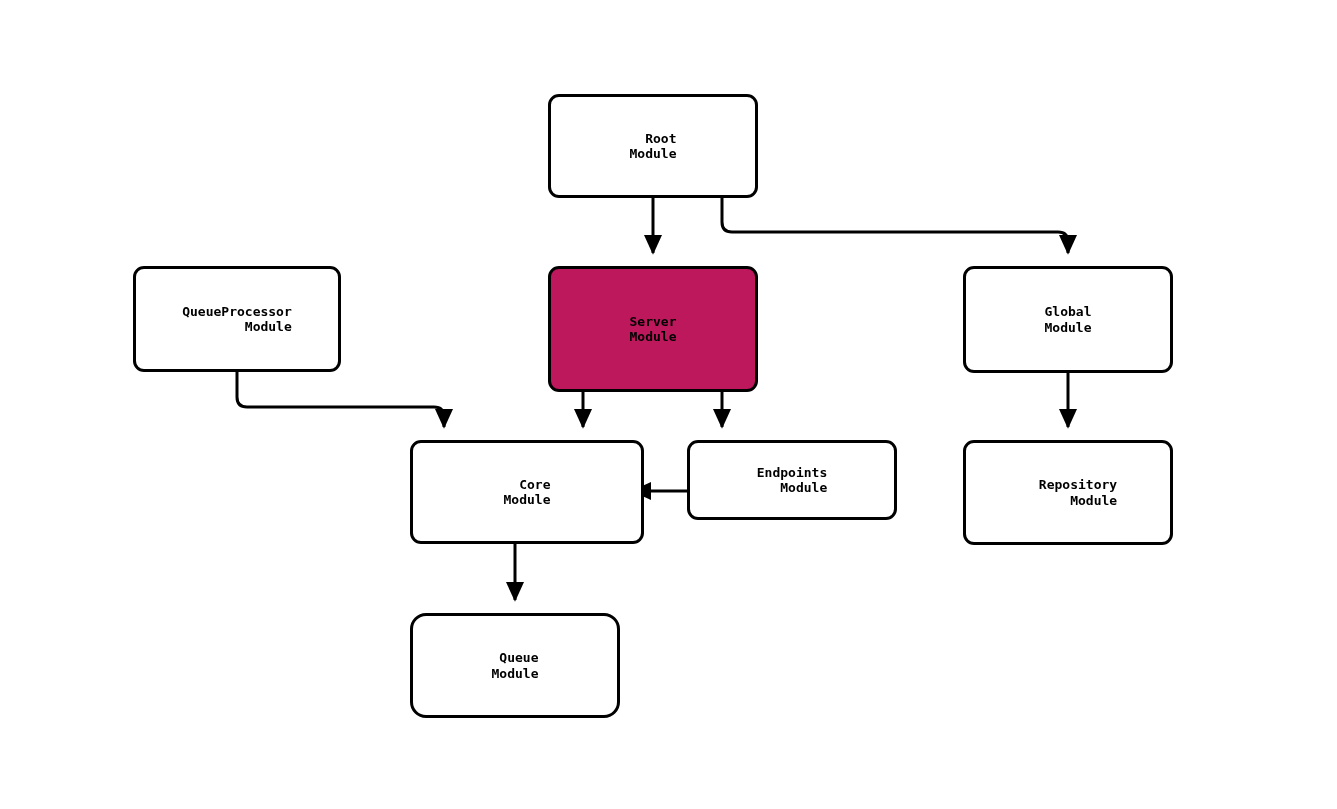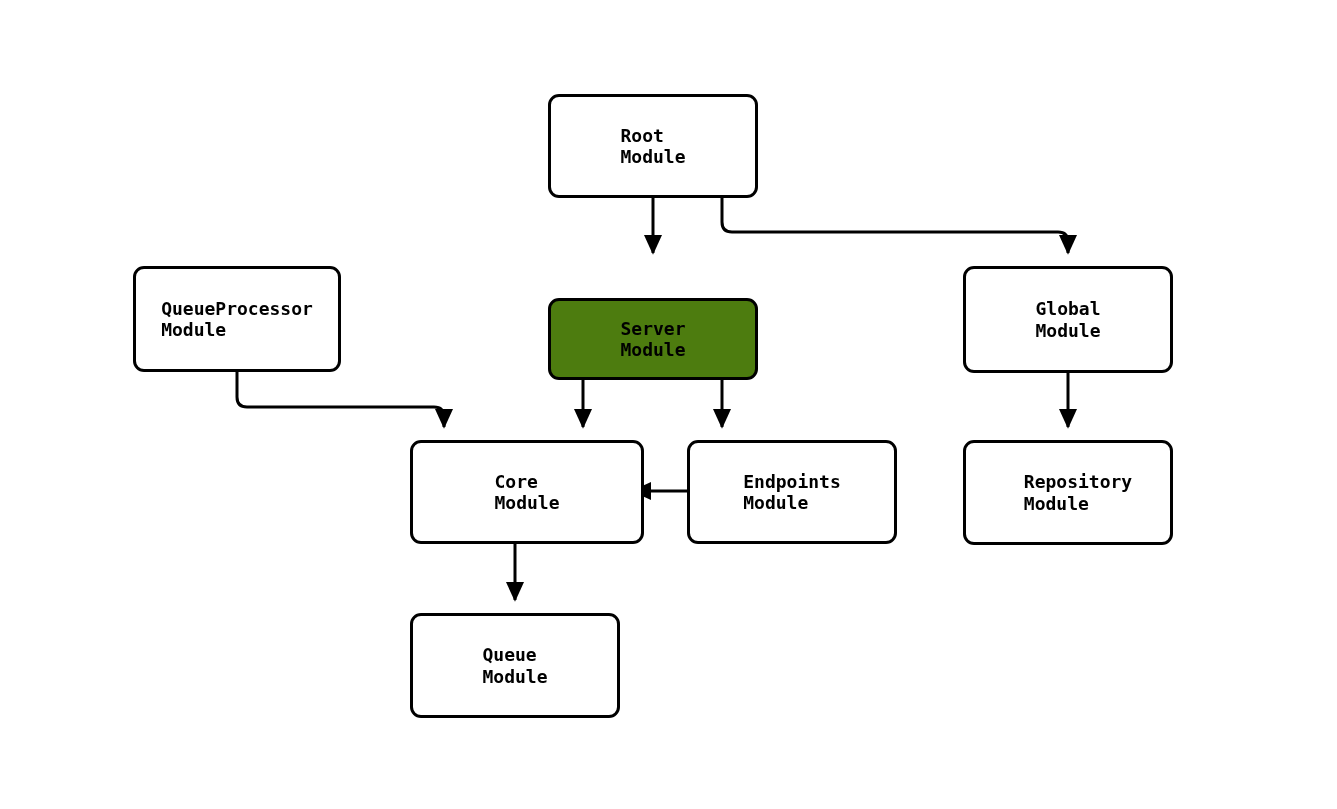--- a/index.html
+++ b/index.html
@@ -33,24 +33,24 @@
     border: 3px solid #000000;
     border-radius: 11px;
     display: flex;
     align-items: center;
     justify-content: center;
     z-index: 2;
   }
   .node-label {
     font-family: "DejaVu Sans Mono", "Liberation Mono", monospace;
     font-weight: bold;
-    font-size: 18px;
+    font-size: 13px;
     line-height: 1.18;
     color: #000000;
-    text-align: left;
+    text-align: right;
     white-space: pre-line;
     letter-spacing: 0px;
     user-select: none;
   }
 </style>
 </head>
 <body>
 
 <div id="diagram-canvas" style="background: rgb(255, 255, 255);">
 
@@ -75,43 +75,43 @@
   <div class="node" style="left: 548px; top: 94px; width: 210px; height: 104px; background: rgb(255, 255, 255); border-color: rgb(0, 0, 0); border-width: 3px;">
     <span class="node-label">Root
 Module</span>
   </div>
 
   <div class="node" style="left: 133px; top: 266px; width: 208px; height: 106px; background: rgb(255, 255, 255); border-color: rgb(0, 0, 0); border-width: 3px;">
     <span class="node-label">QueueProcessor
 Module</span>
   </div>
 
-  <div class="node" style="left: 548px; top: 266px; width: 210px; height: 82px; background: #4d7c0f; border-color: rgb(0, 0, 0); border-width: 3px; margin-top: 32px;">
+  <div class="node" style="left: 548px; top: 266px; width: 210px; height: 126px; background: #be185d; border-color: rgb(0, 0, 0); border-width: 3px;">
     <span class="node-label">Server
 Module</span>
   </div>
 
   <div class="node" style="left: 963px; top: 266px; width: 210px; height: 107px; background: rgb(255, 255, 255); border-color: rgb(0, 0, 0); border-width: 3px;">
     <span class="node-label">Global
 Module</span>
   </div>
 
   <div class="node" style="left: 410px; top: 440px; width: 234px; height: 104px; background: rgb(255, 255, 255); border-color: rgb(0, 0, 0); border-width: 3px;">
     <span class="node-label">Core
 Module</span>
   </div>
 
-  <div class="node" style="left: 687px; top: 440px; width: 210px; height: 104px; background: rgb(255, 255, 255); border-color: rgb(0, 0, 0); border-width: 3px;">
+  <div class="node" style="left: 687px; top: 440px; width: 210px; height: 80px; background: rgb(255, 255, 255); border-color: rgb(0, 0, 0); border-width: 3px;">
     <span class="node-label">Endpoints
 Module</span>
   </div>
 
   <div class="node" style="left: 963px; top: 440px; width: 210px; height: 105px; background: rgb(255, 255, 255); border-color: rgb(0, 0, 0); border-width: 3px; padding-left: 20px;">
     <span class="node-label">Repository
 Module</span>
   </div>
 
-  <div class="node" style="left: 410px; top: 613px; width: 210px; height: 105px; background: rgb(255, 255, 255); border-color: rgb(0, 0, 0); border-width: 3px;">
+  <div class="node" style="left: 410px; top: 613px; width: 210px; height: 105px; background: rgb(255, 255, 255); border-color: rgb(0, 0, 0); border-width: 3px; border-radius: 16px;">
     <span class="node-label">Queue
 Module</span>
   </div>
 
 </div>
 
 </body></html>

